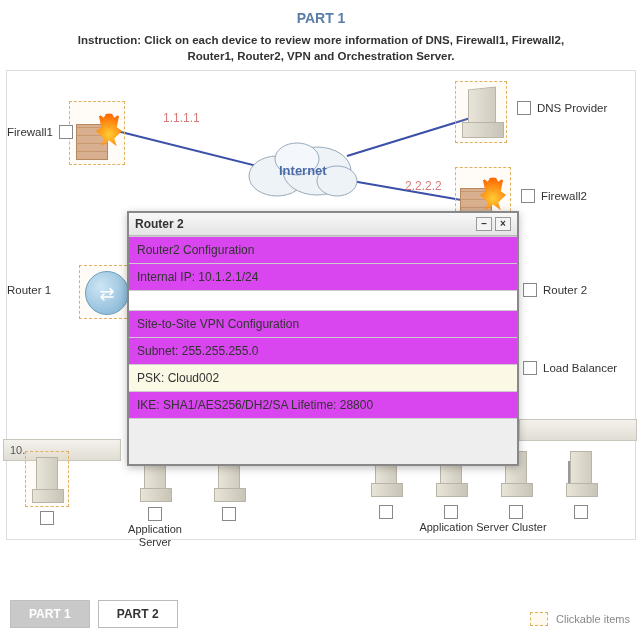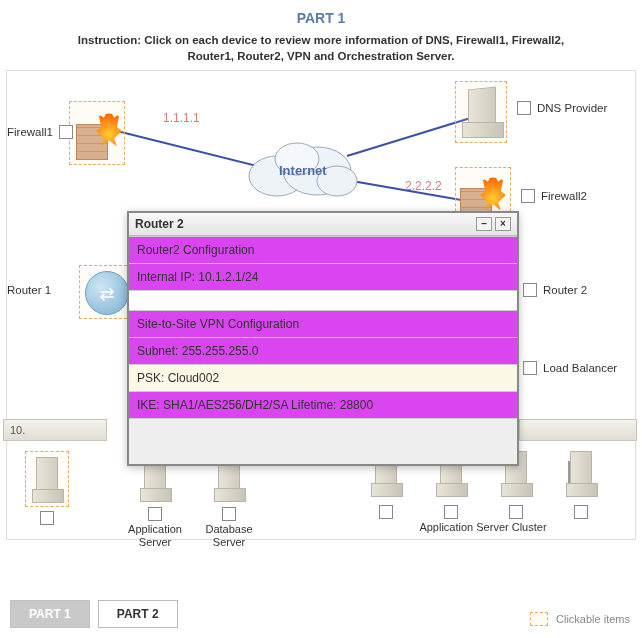--- a/index.html
+++ b/index.html
@@ -234,42 +234,41 @@
     <span style="width:6px;"></span>
     <span class="label-text">Router 2</span>
   </div>
 
   <div class="node" style="left:516px; top:290px;">
     <span class="checkbox"></span>
     <span style="width:6px;"></span>
     <span class="label-text">Load Balancer</span>
   </div>
 
-  <div class="rack-bar" style="left:-4px; top:348px; width:104px;">
+  <div class="rack-bar" style="left:-4px; top:368px; width:118px;">
     <span>10.</span>
   </div>
   <div class="rack-bar" style="left:512px; top:348px; width:118px;"></div>
 
   <div class="bottom-device" style="left:4px; top:380px;">
     <div class="clickable-box" style="position:relative; width:44px;height:56px;margin:0 auto;">
       <div class="small-server" style="margin:5px auto;"></div>
     </div>
     <span class="checkbox"></span>
   </div>
 
   <div class="bottom-device" style="left:112px; top:380px;">
     <div class="small-server" style="margin:5px auto;"></div>
     <span class="checkbox"></span>
     <div class="bottom-label">Application Server</div>
   </div>
 
   <div class="bottom-device" style="left:186px; top:380px;">
     <div class="small-server" style="margin:5px auto;"></div>
     <span class="checkbox"></span>
-    <div class="bottom-label">Database Server</div>
   </div>
 
   <div class="bottom-device" style="left:346px; top:380px; width:260px;">
     <div style="display:flex; justify-content:space-around;">
       <div class="small-server"></div>
       <div class="small-server"></div>
       <div class="small-server"></div>
       <div class="small-server"></div>
     </div>
     <div style="display:flex; justify-content:space-around; margin-top:4px;">

